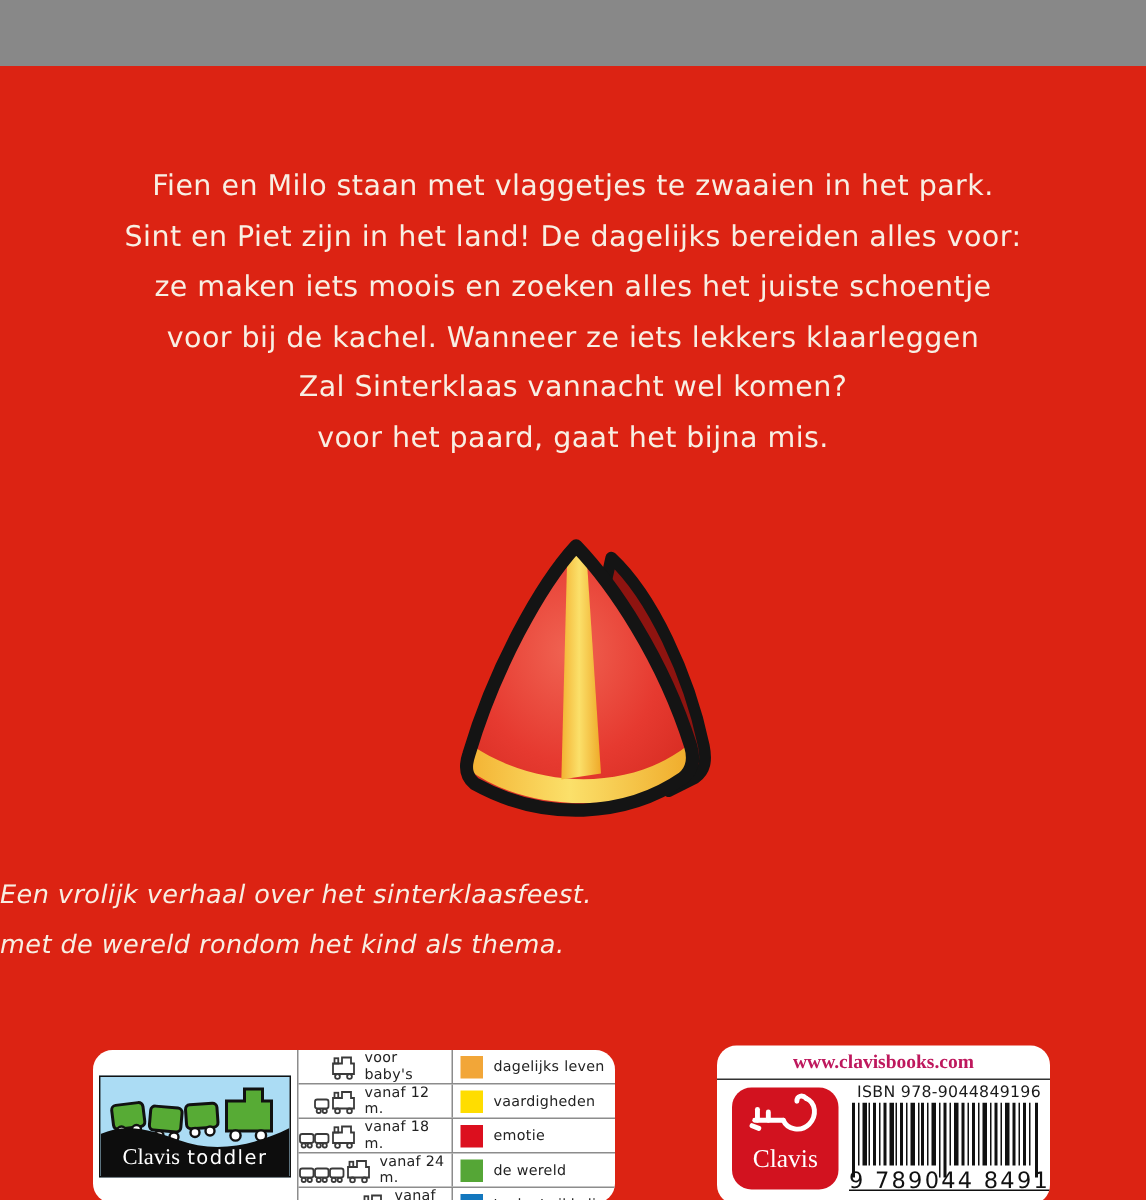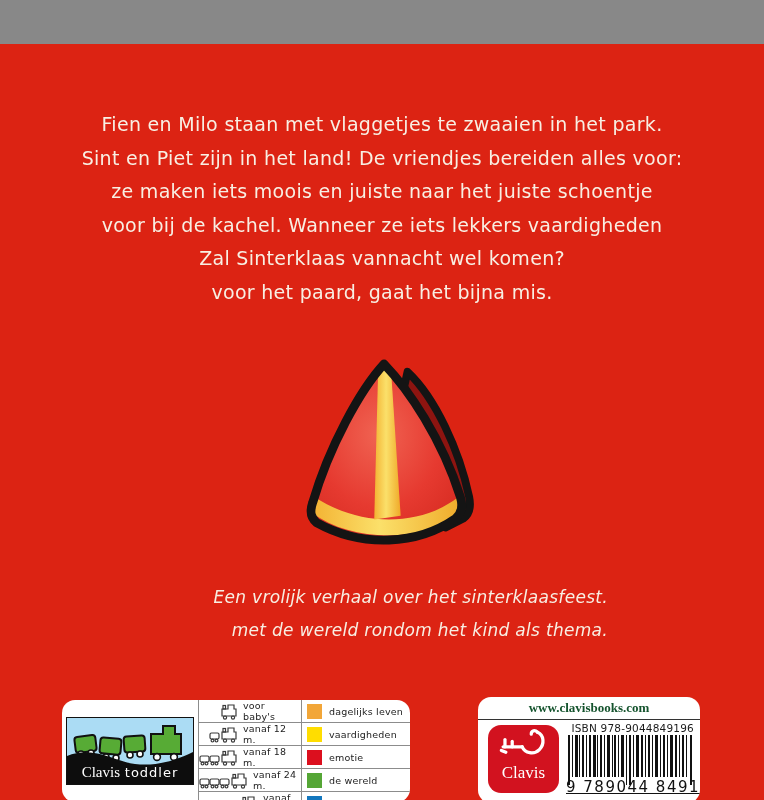--- a/index.html
+++ b/index.html
@@ -9,21 +9,21 @@
     background:#DC2313; overflow:hidden;
     font-family:"DejaVu Sans", sans-serif;
   }
   
   .blurb { position:absolute; top:64px; left:0; width:764px; text-align:center;
            color:#F8EFE3; font-size:19px; line-height:33.5px; letter-spacing:.3px; }
   .blurb div { white-space:nowrap; }
   
   .mitre { position:absolute; left:292px; top:312px; width:186px; height:196px; }
   
-  .tagline { position:absolute; top:537px; left:0; width:608px; text-align:right;
+  .tagline { position:absolute; top:537px; left:0; width:608px; text-align:left;
              color:#F8EFE3; font-size:17px; font-style:italic; line-height:33px; letter-spacing:.3px; }
   .tagline div { white-space:nowrap; }
   
   .panel { position:absolute; background:#FFFFFF; border-radius:13px; }
   #left-panel  { left:62px;  top:656px; width:348px; height:102px; display:flex; overflow:hidden; }
   #right-panel { left:478px; top:653px; width:222px; height:106px; overflow:hidden; }
 
   
   .logo-cell { width:143px; border-right:1px solid #8c8c8c; display:flex; align-items:center; justify-content:center; }
   .toddler-logo { position:relative; width:128px; height:68px; border:1px solid #111; overflow:hidden; background:#ABDCF4; }
@@ -40,41 +40,41 @@
               justify-content:flex-end; padding-right:2px; }
   .age-cell .train { flex:0 0 auto; margin-right:3px; }
   .age-label { width:56px; font-size:9.5px; color:#222; letter-spacing:.2px; }
   .cat-cell { flex:1; display:flex; align-items:center; padding-left:5px; }
   .swatch { width:15px; height:15px; margin-right:7px; flex:0 0 auto; }
   .cat-label { font-size:9.5px; color:#222; letter-spacing:.2px; }
 
   
   .site-line { height:23px; display:flex; align-items:center; justify-content:center;
                border-bottom:1px solid #333; }
-  .site-url { font-family:"Liberation Serif", serif; font-weight:bold; font-size:13px; color:#14532d; }
+  .site-url { font-family:"Liberation Serif", serif; font-weight:bold; font-size:13px; color:#be185d; }
   .rp-body { position:relative; height:83px; }
   .clavis-badge { position:absolute; left:10px; top:5px; width:71px; height:68px; border-radius:13px;
                   background:#D2121F; display:flex; flex-direction:column; align-items:center; }
   .clavis-name { color:#fff; font-family:"Liberation Serif", serif; font-size:17px; margin-top:-2px; }
   .barcode-box { position:absolute; left:88px; top:2px; width:128px; }
   .isbn-label { font-size:10.5px; color:#1a1a1a; letter-spacing:.2px; text-align:right; white-space:nowrap; }
   .bars { display:block; margin-top:1px; }
   .bar-digits { margin-top:-9px; position:relative; text-align:center; font-size:15px; color:#111;
                 letter-spacing:1.5px; background:transparent; white-space:nowrap;text-decoration:underline; }
 </style>
 </head>
 <body>
 
 <div id="stage" style="background: rgb(220, 35, 19); margin-top: 44px;">
 
   <div class="blurb">
     <div>Fien en Milo staan met vlaggetjes te zwaaien in het park.</div>
-    <div>Sint en Piet zijn in het land! De vriendjes bereiden alles voor:</div>
-    <div>ze maken iets moois en juiste naar het juiste schoentje</div>
-    <div>voor bij de kachel. Wanneer ze iets lekkers vaardigheden</div>
+    <div>Sint en Piet zijn in het land! De dagelijks bereiden alles voor:</div>
+    <div>ze maken iets moois en zoeken alles het juiste schoentje</div>
+    <div>voor bij de kachel. Wanneer ze iets lekkers klaarleggen</div>
     <div>Zal Sinterklaas vannacht wel komen?</div>
     <div>voor het paard, gaat het bijna mis.</div>
   </div>
 
   <svg class="mitre" viewBox="0 0 190 200">
     <defs>
       <radialGradient id="mred" cx="45%" cy="40%" r="75%">
         <stop offset="0%" stop-color="#F06352"></stop>
         <stop offset="55%" stop-color="#E63A30"></stop>
         <stop offset="100%" stop-color="#D3281E"></stop>

